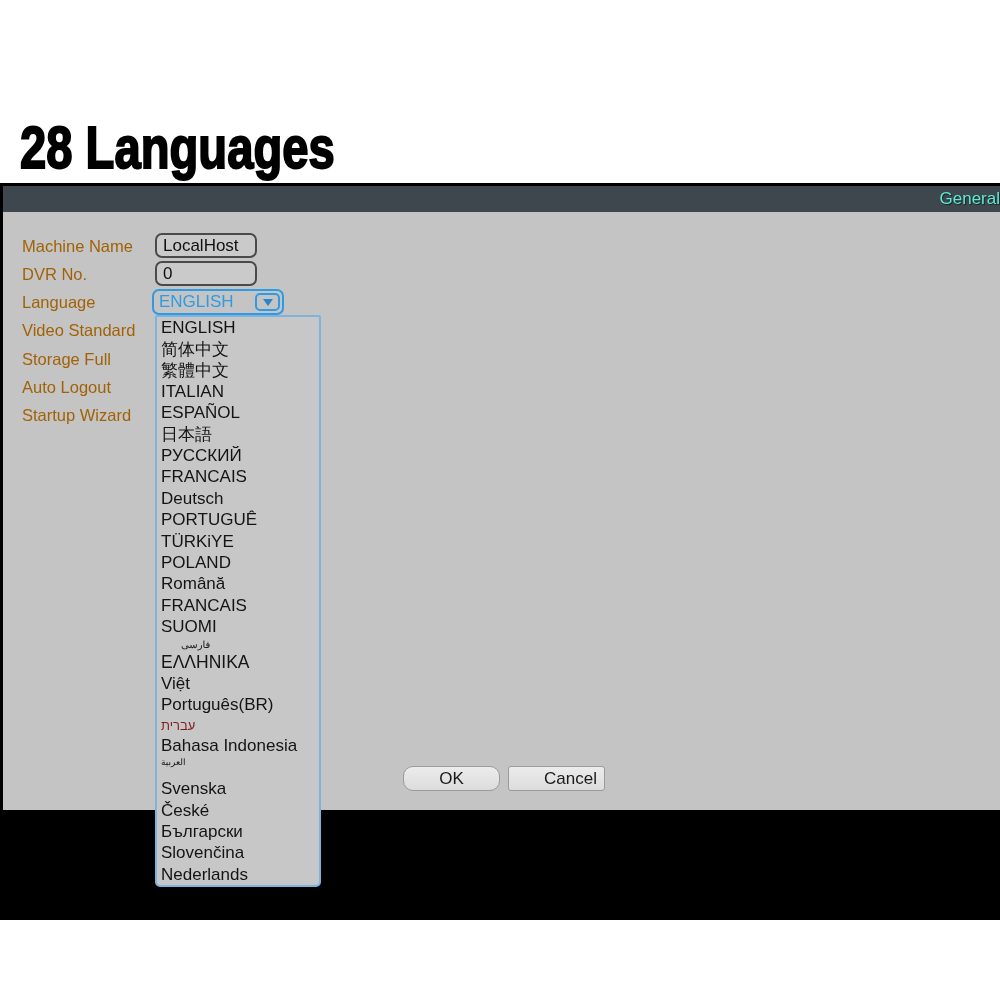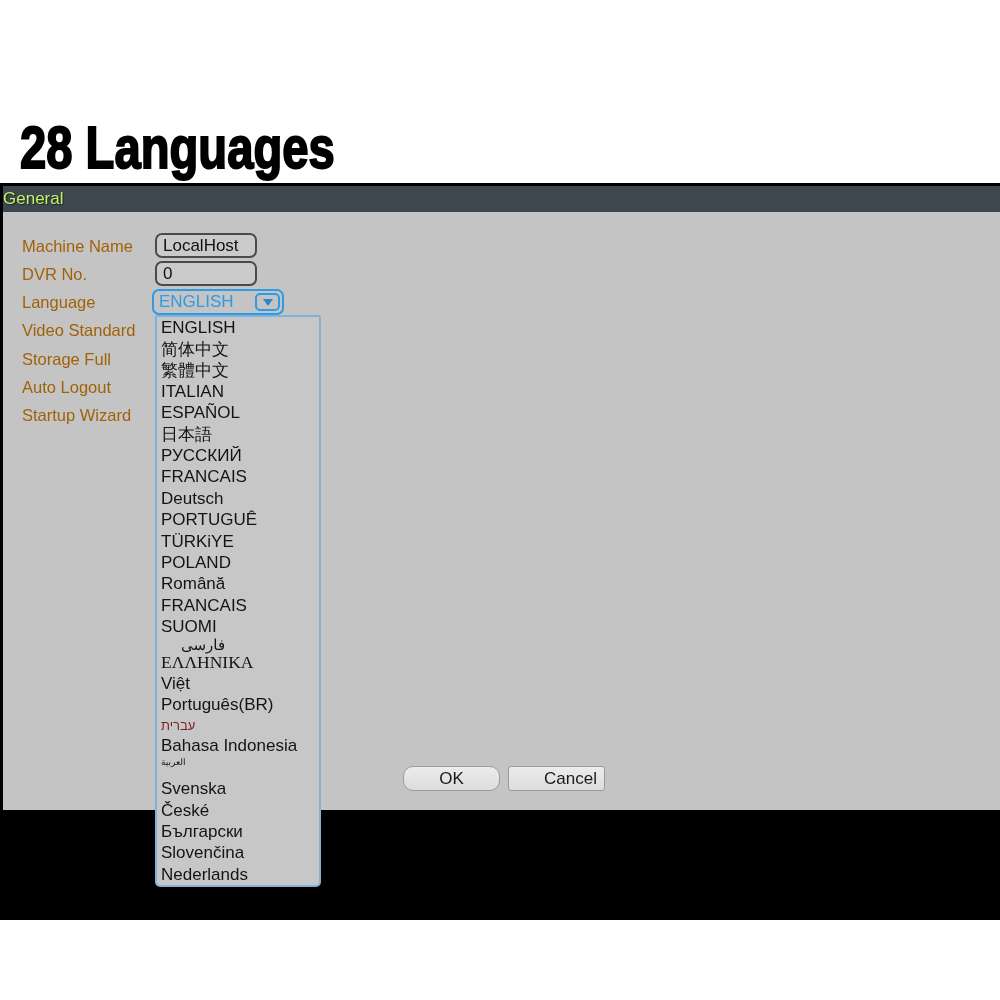--- a/index.html
+++ b/index.html
@@ -15,22 +15,22 @@
     transform:scaleX(0.80); transform-origin:left top;
     -webkit-text-stroke:2px #000;
   }
   .dialog {
     position:absolute; left:0; top:183px; width:1000px; height:627px;
     box-sizing:border-box;
     border-top:3px solid #000; border-left:3px solid #000;
     background:#c4c4c4;
   }
   .dialog-header {
-    height:26px; background:#3e474e; color:#bef264;
-    font-size:17px; line-height:26px; text-align:left;
+    height:26px; background:#3e474e; color:#5eead4;
+    font-size:17px; line-height:26px; text-align:right;
     text-shadow:1px 1px 1px rgba(0,0,0,0.55);
   }
   .field-label {
     position:absolute; left:22px; height:20px; line-height:20px;
     font-size:16.5px; color:#a16207; white-space:nowrap; z-index:2;
   }
   .text-input {
     position:absolute; left:155px; width:102px; height:25px;
     box-sizing:border-box; background:#cacaca;
     border:2px solid #4a4a4a; border-radius:7px;
@@ -61,23 +61,23 @@
     position:absolute; left:155px; top:315px; width:166px;
     box-sizing:border-box; background:#c7c7c7;
     border:2px solid #7db3dd; border-radius:2px 2px 5px 5px;
     z-index:6;
   }
   .opt {
     height:21.4px; display:flex; align-items:center;
     padding-left:4px; font-size:17px; color:#141414; white-space:nowrap;
     cursor:default;
   }
-  .opt-farsi  { height:14px; font-size:15px;padding-left:24px; }
+  .opt-farsi  { height:14px; font-size:10px;padding-left:24px; }
   .opt-thai   { height:26px; font-size:11px; }
-  .opt-greek  { font-family:Liberation Serif, serif; font-size:17.5px;text-align:right; }
+  .opt-greek  { font-family:Liberation Sans, sans-serif; font-size:17.5px;text-align:right; }
   .opt-hebrew { height:19px; font-size:13px; color:#7f1d1d; }
   .opt-arabic { height:21px; font-size:9px; align-items:flex-start; padding-top:1px; }
   .btn {
     position:absolute; top:766px; width:97px; height:25px;
     box-sizing:border-box; background:linear-gradient(#ececec,#dcdcdc);
     border:1px solid #9b9b9b; border-radius:3px;
     font-family:"Liberation Sans", sans-serif;
     font-size:17px; color:#1a1a1a; text-align:center; line-height:22px;
     cursor:pointer; z-index:2;
   }

